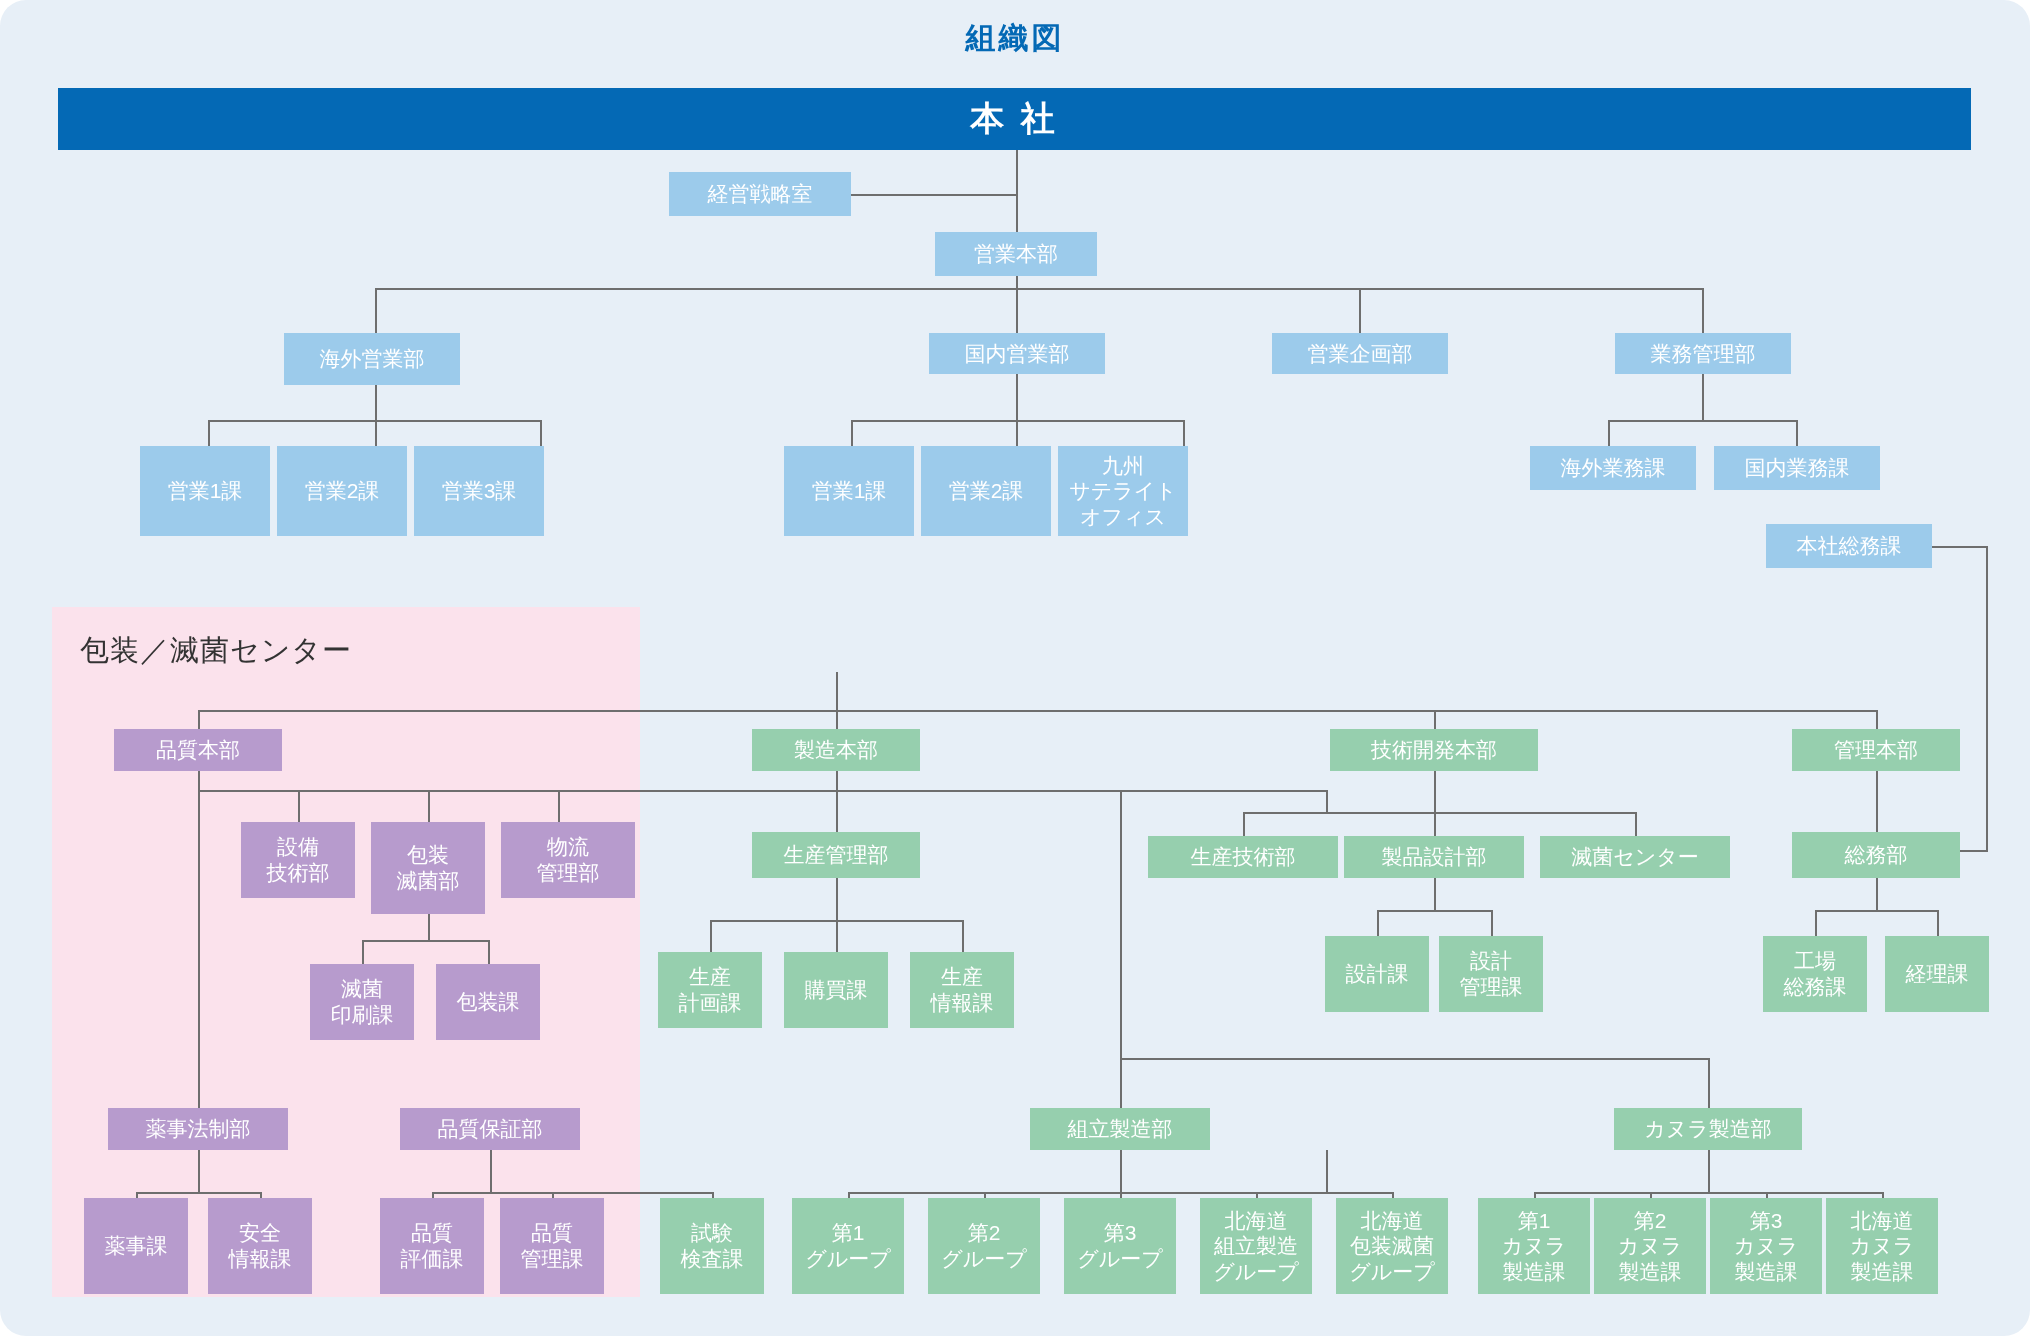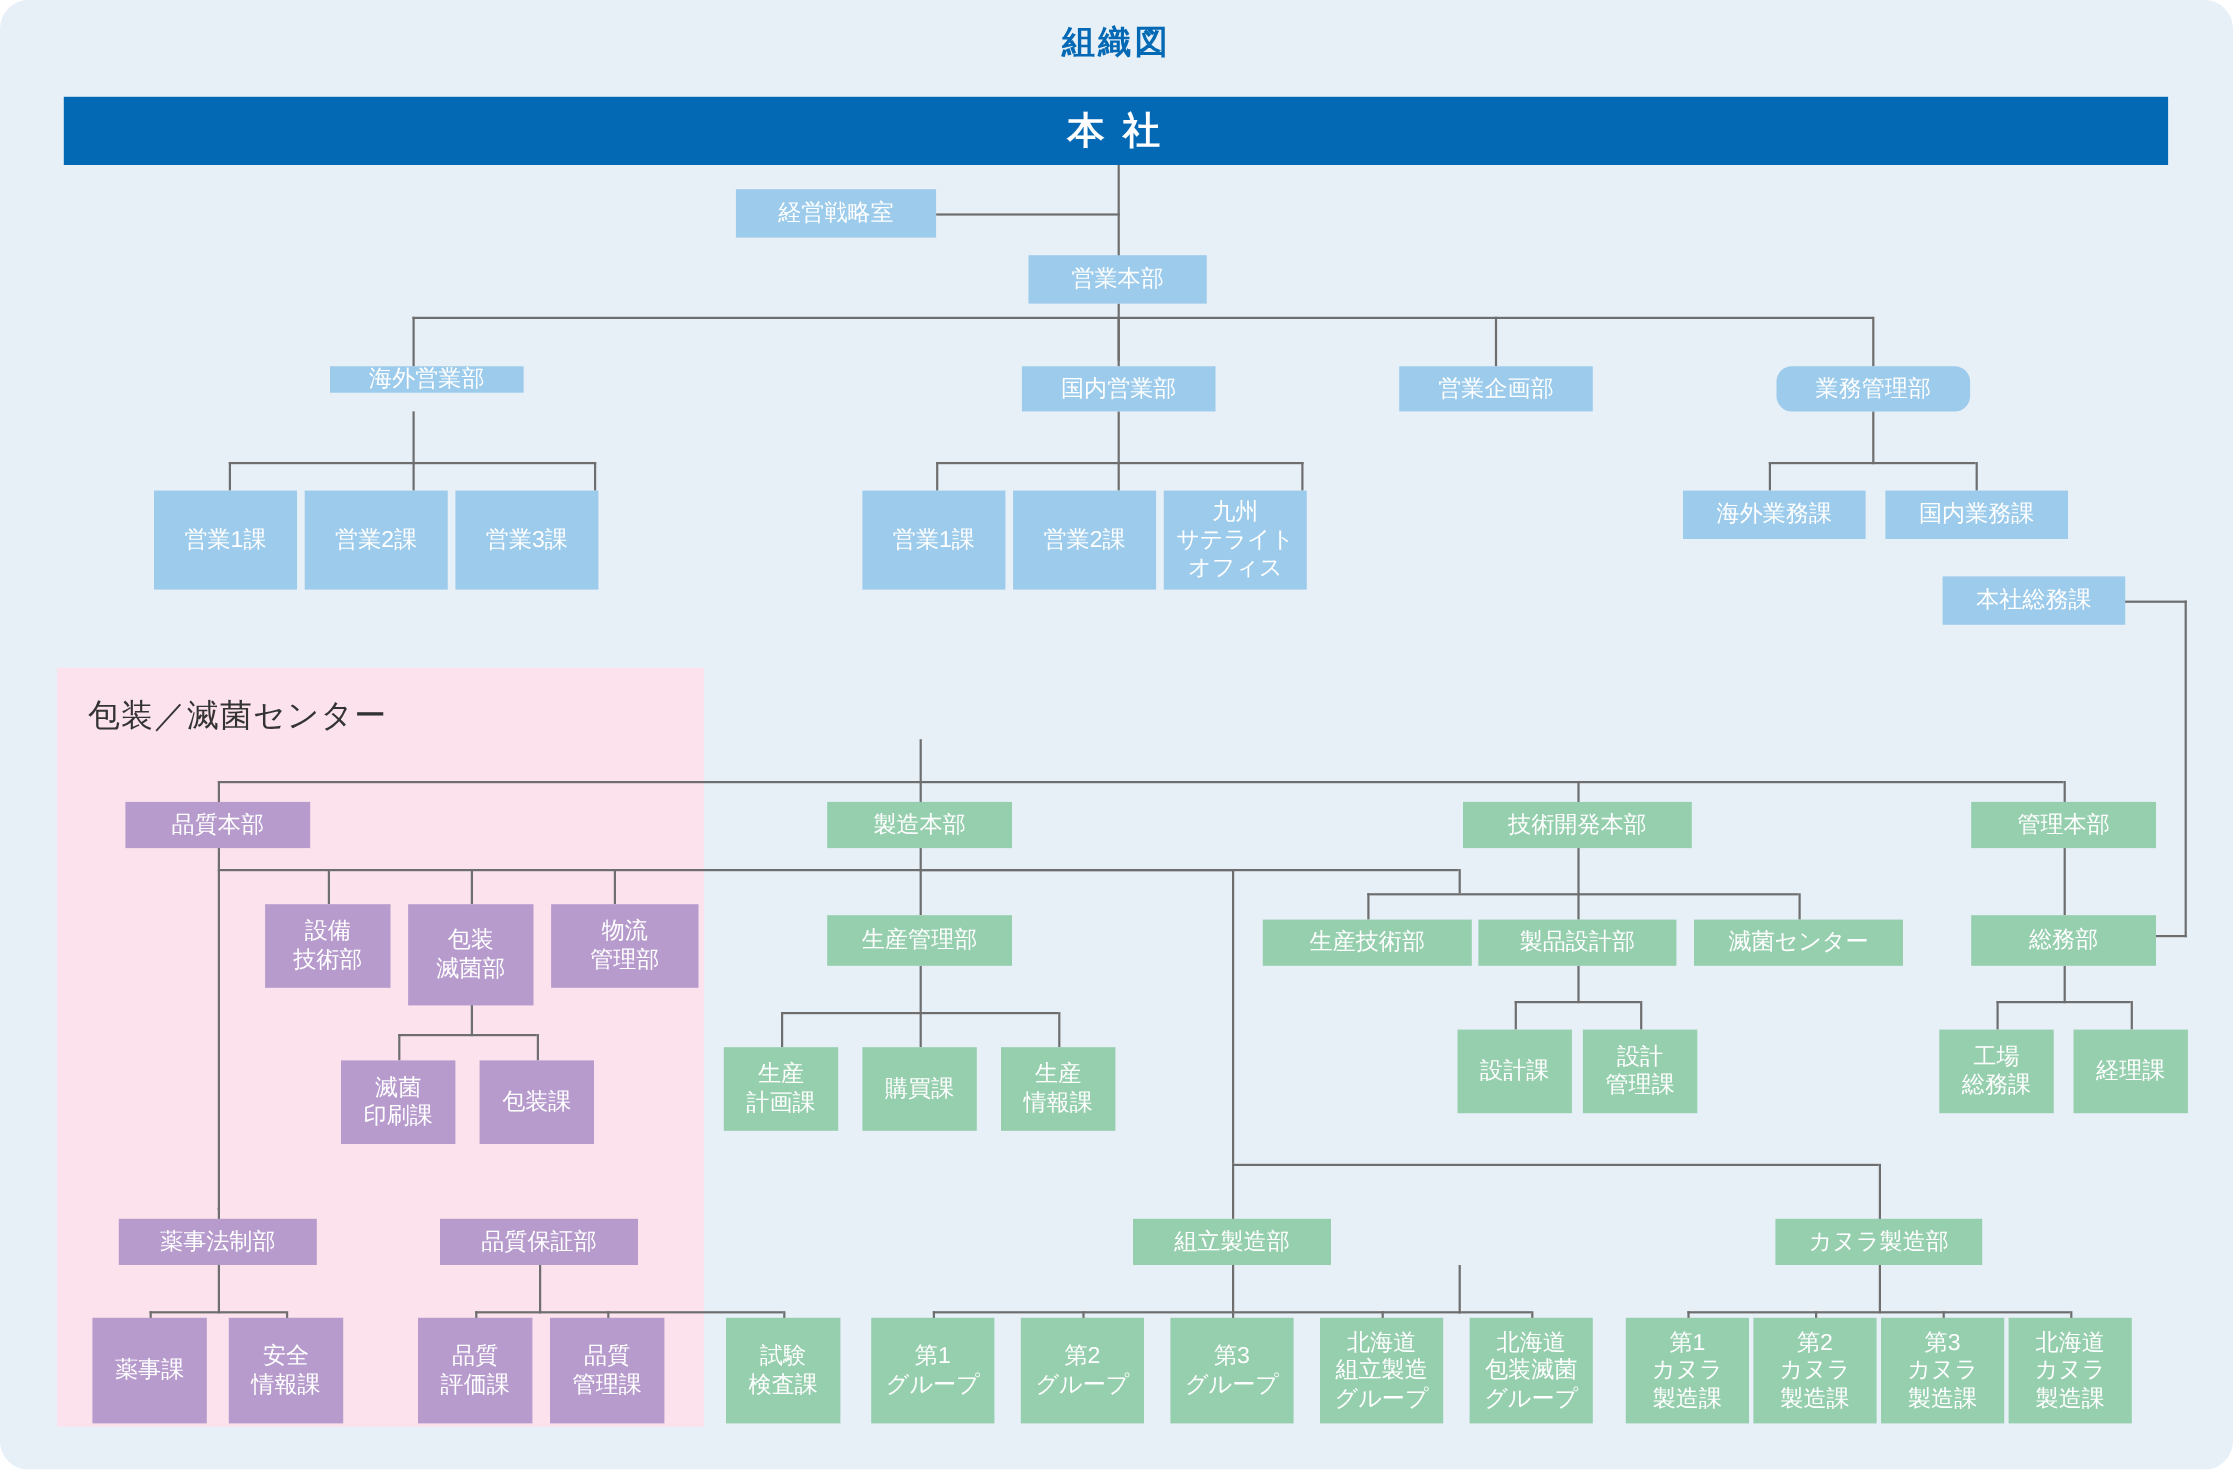--- a/index.html
+++ b/index.html
@@ -234,24 +234,24 @@
   <div class="ln lnv" style="left:1708px; top:1150px; height:44px;"></div>
   <div class="ln lnh" style="left:1534px; top:1192px; width:348px;"></div>
   <div class="ln lnv" style="left:1534px; top:1192px; height:26px;"></div>
   <div class="ln lnv" style="left:1650px; top:1192px; height:26px;"></div>
   <div class="ln lnv" style="left:1766px; top:1192px; height:26px;"></div>
   <div class="ln lnv" style="left:1882px; top:1192px; height:26px;"></div>
 
   <div class="node blue" style="left:669px; top:172px; width:182px; height:44px;">経営戦略室</div>
   <div class="node blue" style="left:935px; top:232px; width:162px; height:44px;">営業本部</div>
 
-  <div class="node blue" style="left:300px; top:333px; width:176px; height:24px;text-align:center;">海外営業部</div>
+  <div class="node blue" style="left:284px; top:333px; width:176px; height:52px;text-align:center;">海外営業部</div>
   <div class="node blue" style="left:929px; top:333px; width:176px; height:41px;">国内営業部</div>
   <div class="node blue" style="left:1272px; top:333px; width:176px; height:41px;">営業企画部</div>
-  <div class="node blue" style="left:1615px; top:333px; width:176px; height:41px;border-radius:14px;">業務管理部</div>
+  <div class="node blue" style="left:1615px; top:333px; width:176px; height:41px;">業務管理部</div>
 
   <div class="node blue" style="left:140px; top:446px; width:130px; height:90px;">営業1課</div>
   <div class="node blue" style="left:277px; top:446px; width:130px; height:90px;">営業2課</div>
   <div class="node blue" style="left:414px; top:446px; width:130px; height:90px;">営業3課</div>
 
   <div class="node blue" style="left:784px; top:446px; width:130px; height:90px;">営業1課</div>
   <div class="node blue" style="left:921px; top:446px; width:130px; height:90px;">営業2課</div>
   <div class="node blue" style="left:1058px; top:446px; width:130px; height:90px;">九州
 サテライト
 オフィス</div>

